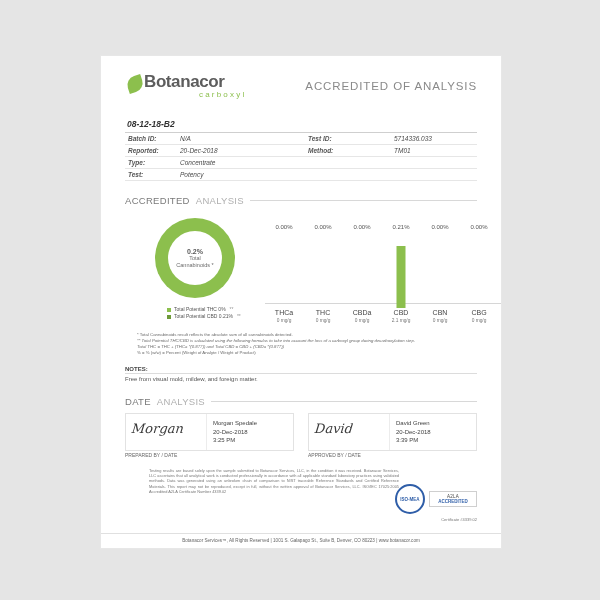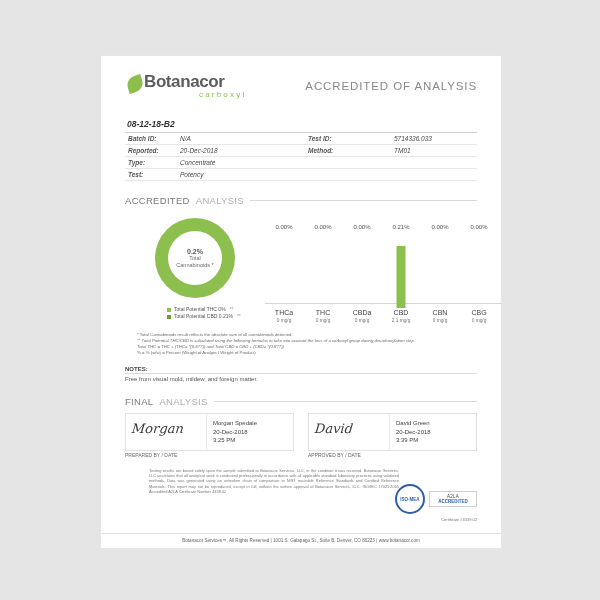--- a/index.html
+++ b/index.html
@@ -478,21 +478,21 @@
       <div><i>Total THC = THC + (THCa *(0.877)) and Total CBD = CBD + (CBDa *(0.877))</i></div>
       <div>% = % (w/w) = Percent (Weight of Analyte / Weight of Product)</div>
     </div>
 
     <div class="notes">
       <div class="notes-title">NOTES:</div>
       <div class="notes-text">Free from visual mold, mildew, and foreign matter.</div>
     </div>
 
     <div class="sec-head">
-      <span class="t1">FINAL</span>
+      <span class="t1">DATE</span>
       <span class="t2">ANALYSIS</span>
       <span class="rule"></span>
     </div>
 
     <div class="sign-row">
       <div class="sign-box">
         <div class="sig-cell">
           <div class="sig-script">Morgan</div>
         </div>
         <div class="name-cell">

